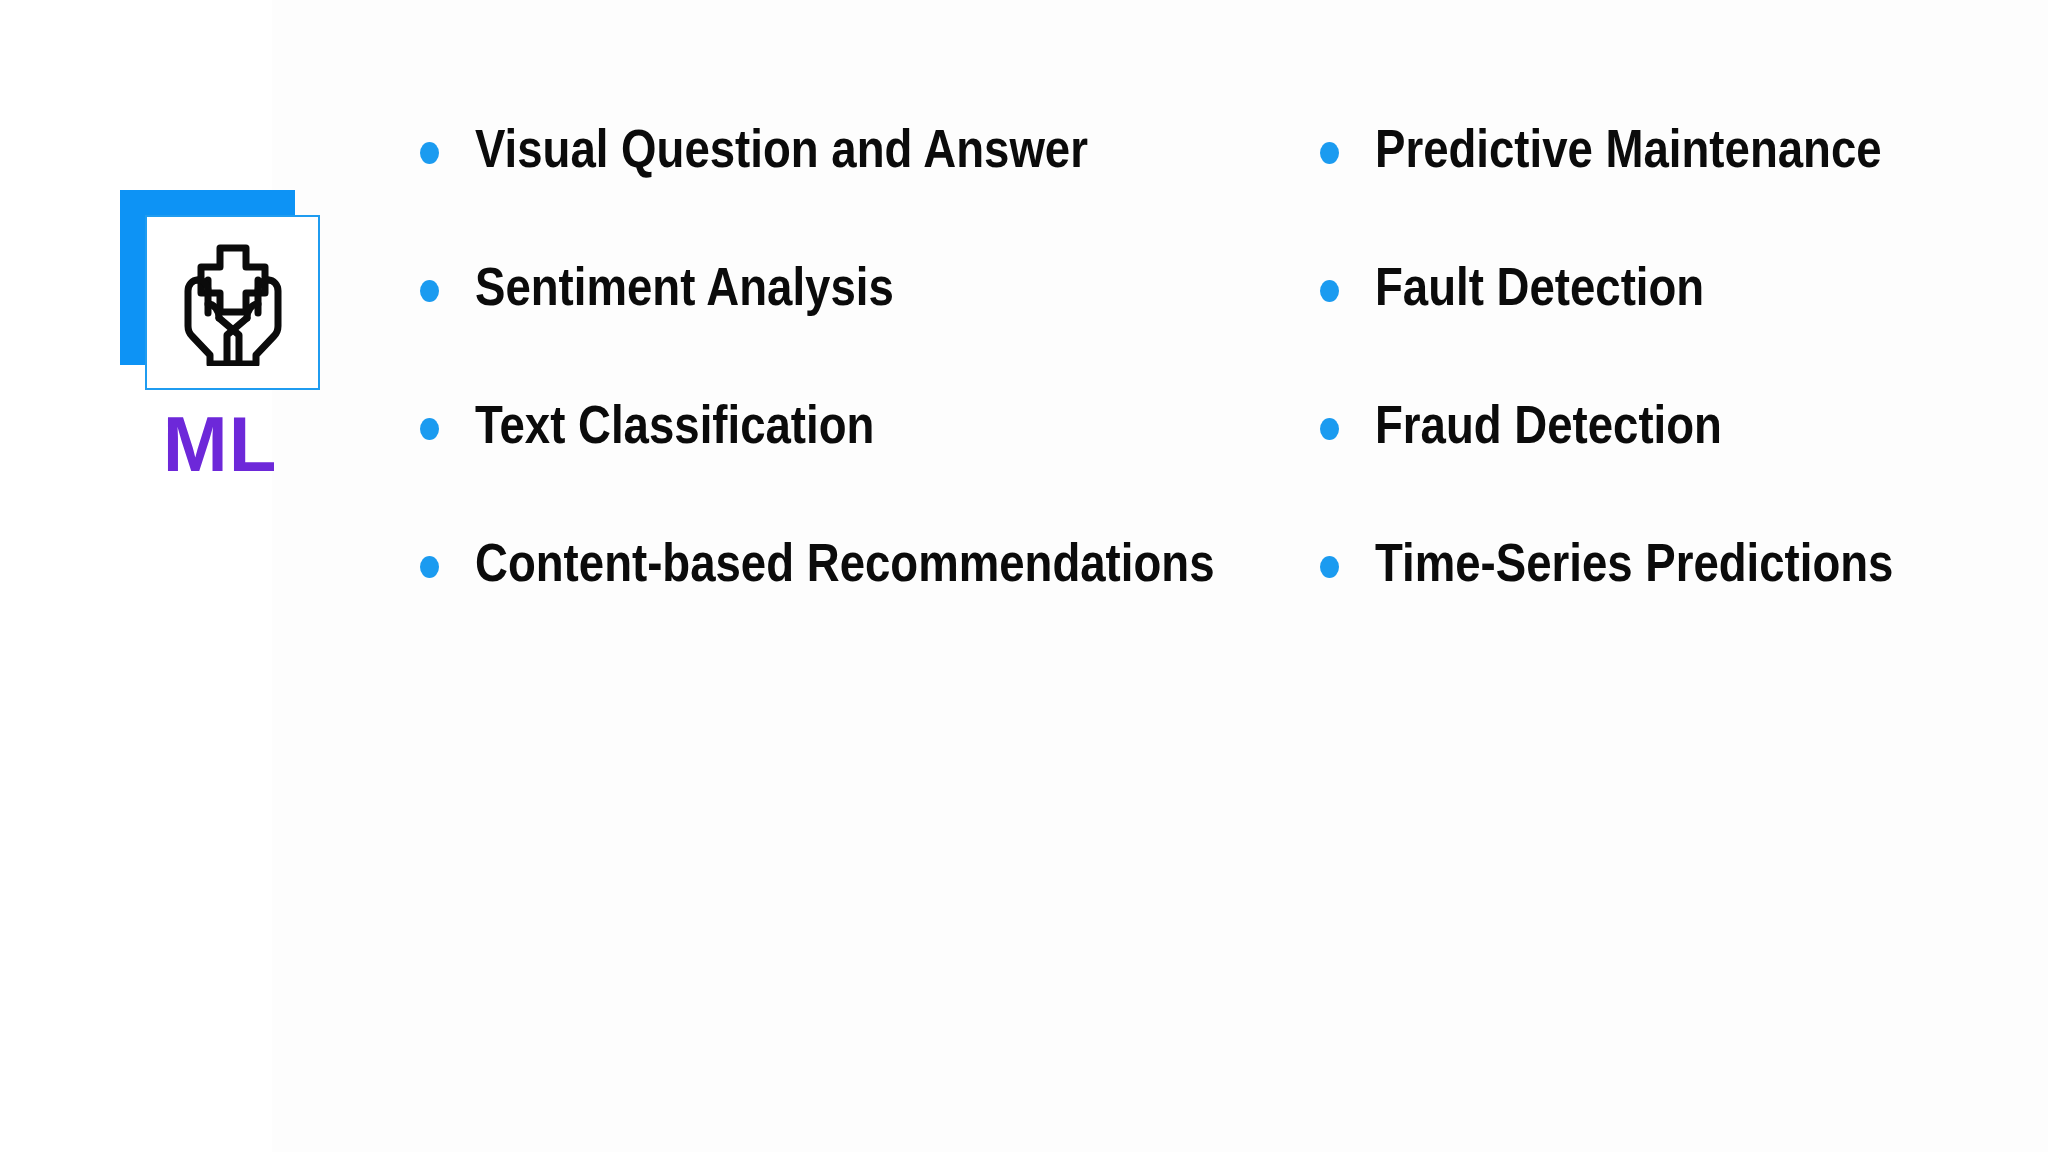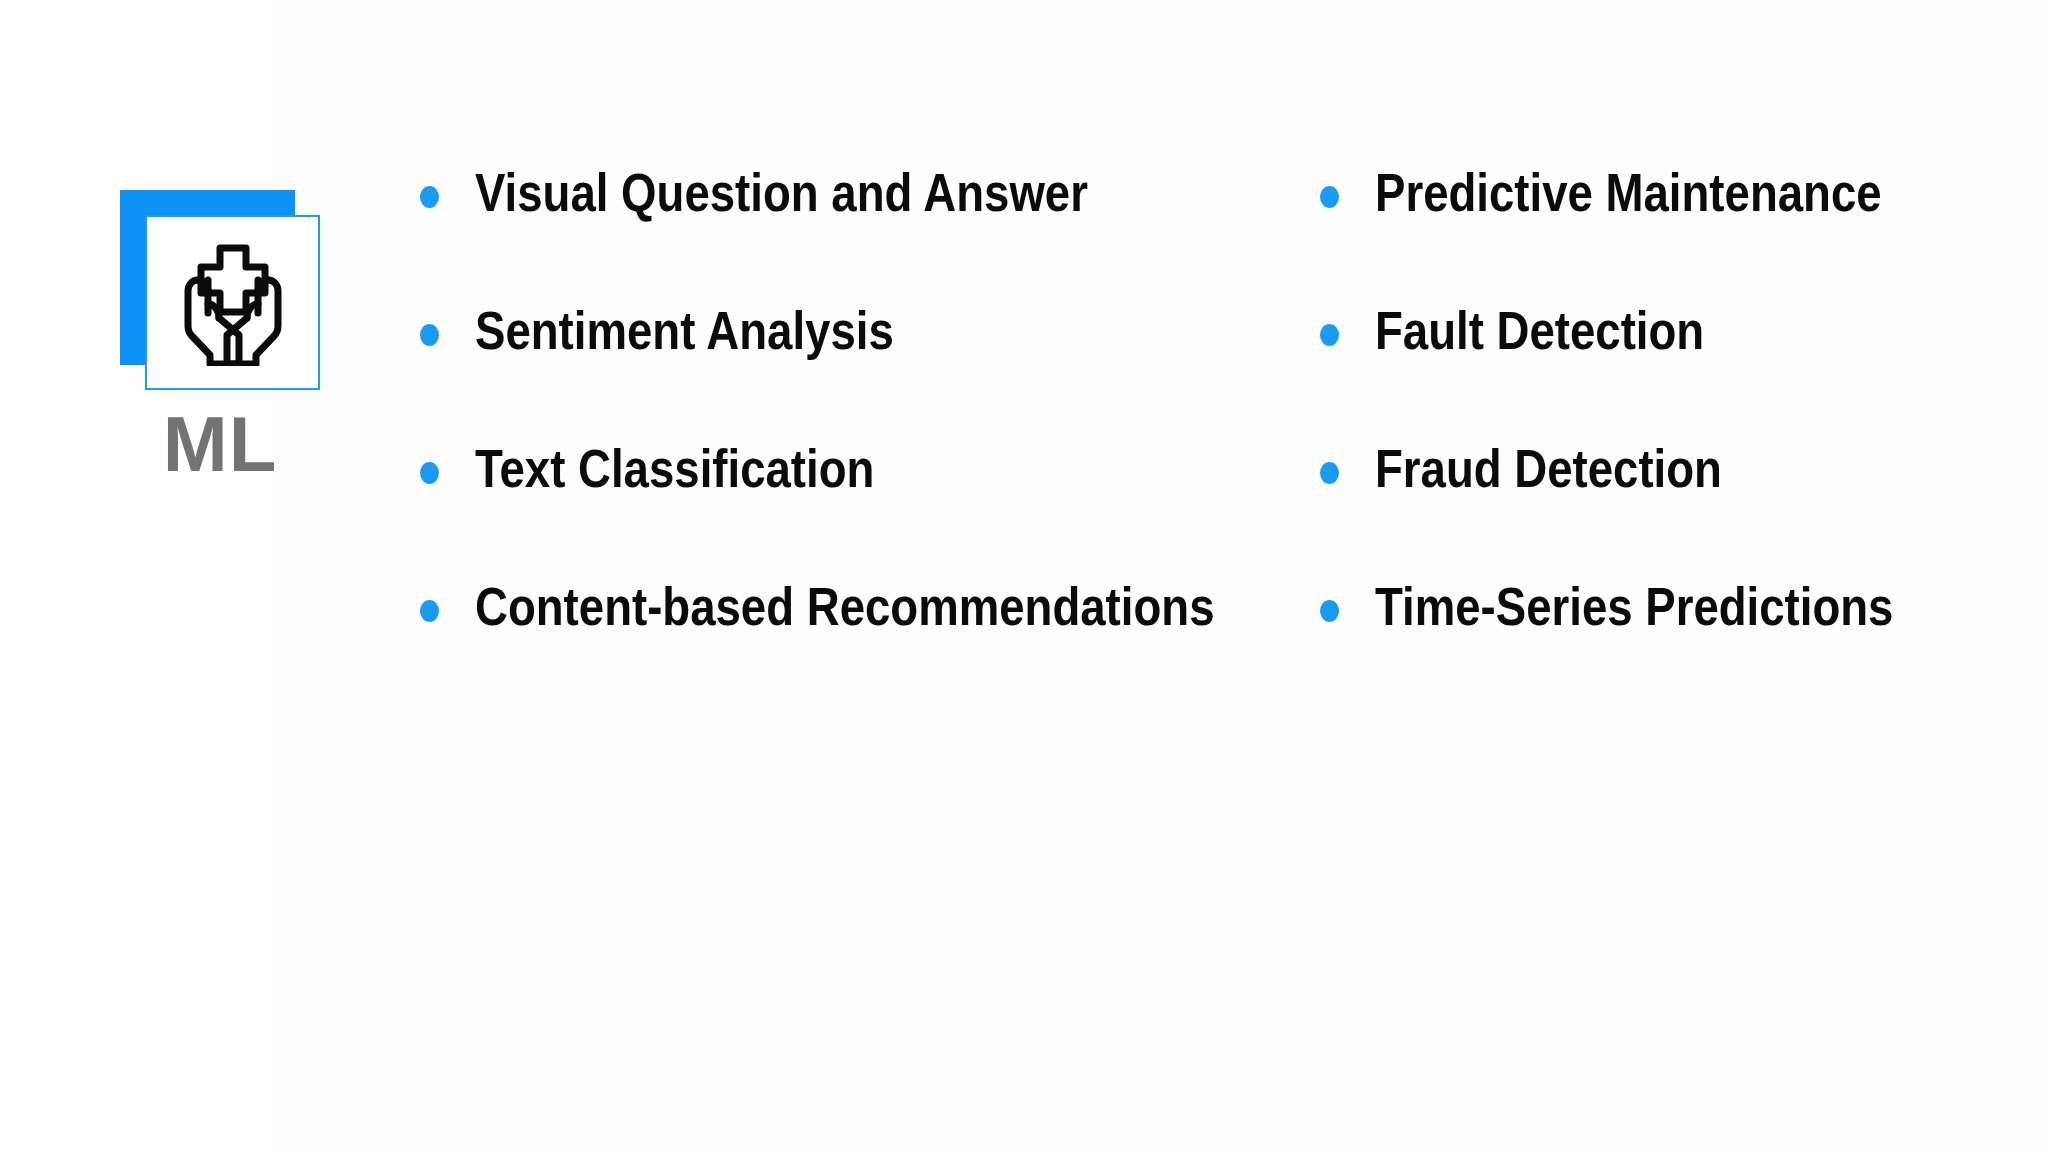--- a/index.html
+++ b/index.html
@@ -61,21 +61,21 @@
     align-items: center;
     justify-content: center;
   }
   .logo-icon svg { display: block; }
   .logo-label {
     position: absolute;
     left: 0px;
     top: 215px;
     width: 200px;
     text-align: center;
-    color: #737373;
+    color: #6d28d9;
     font-family: "Liberation Sans", "DejaVu Sans", sans-serif;
     font-weight: bold;
     font-size: 78px;
     line-height: 1;
     letter-spacing: 1px;
   }
 
   
   .columns {
     position: absolute;
@@ -83,21 +83,20 @@
     top: 120px;
     width: 1560px;
     height: 820px;
     display: flex;
     flex-direction: row;
     align-items: flex-start;
   }
   .col {
     display: flex;
     flex-direction: column;
-    margin-top: 44px;
   }
   .col-left  { width: 900px; }
   .col-right { width: 660px; }
 
   .bullet-row {
     display: flex;
     flex-direction: row;
     align-items: flex-start;
     height: 138px;
   }

